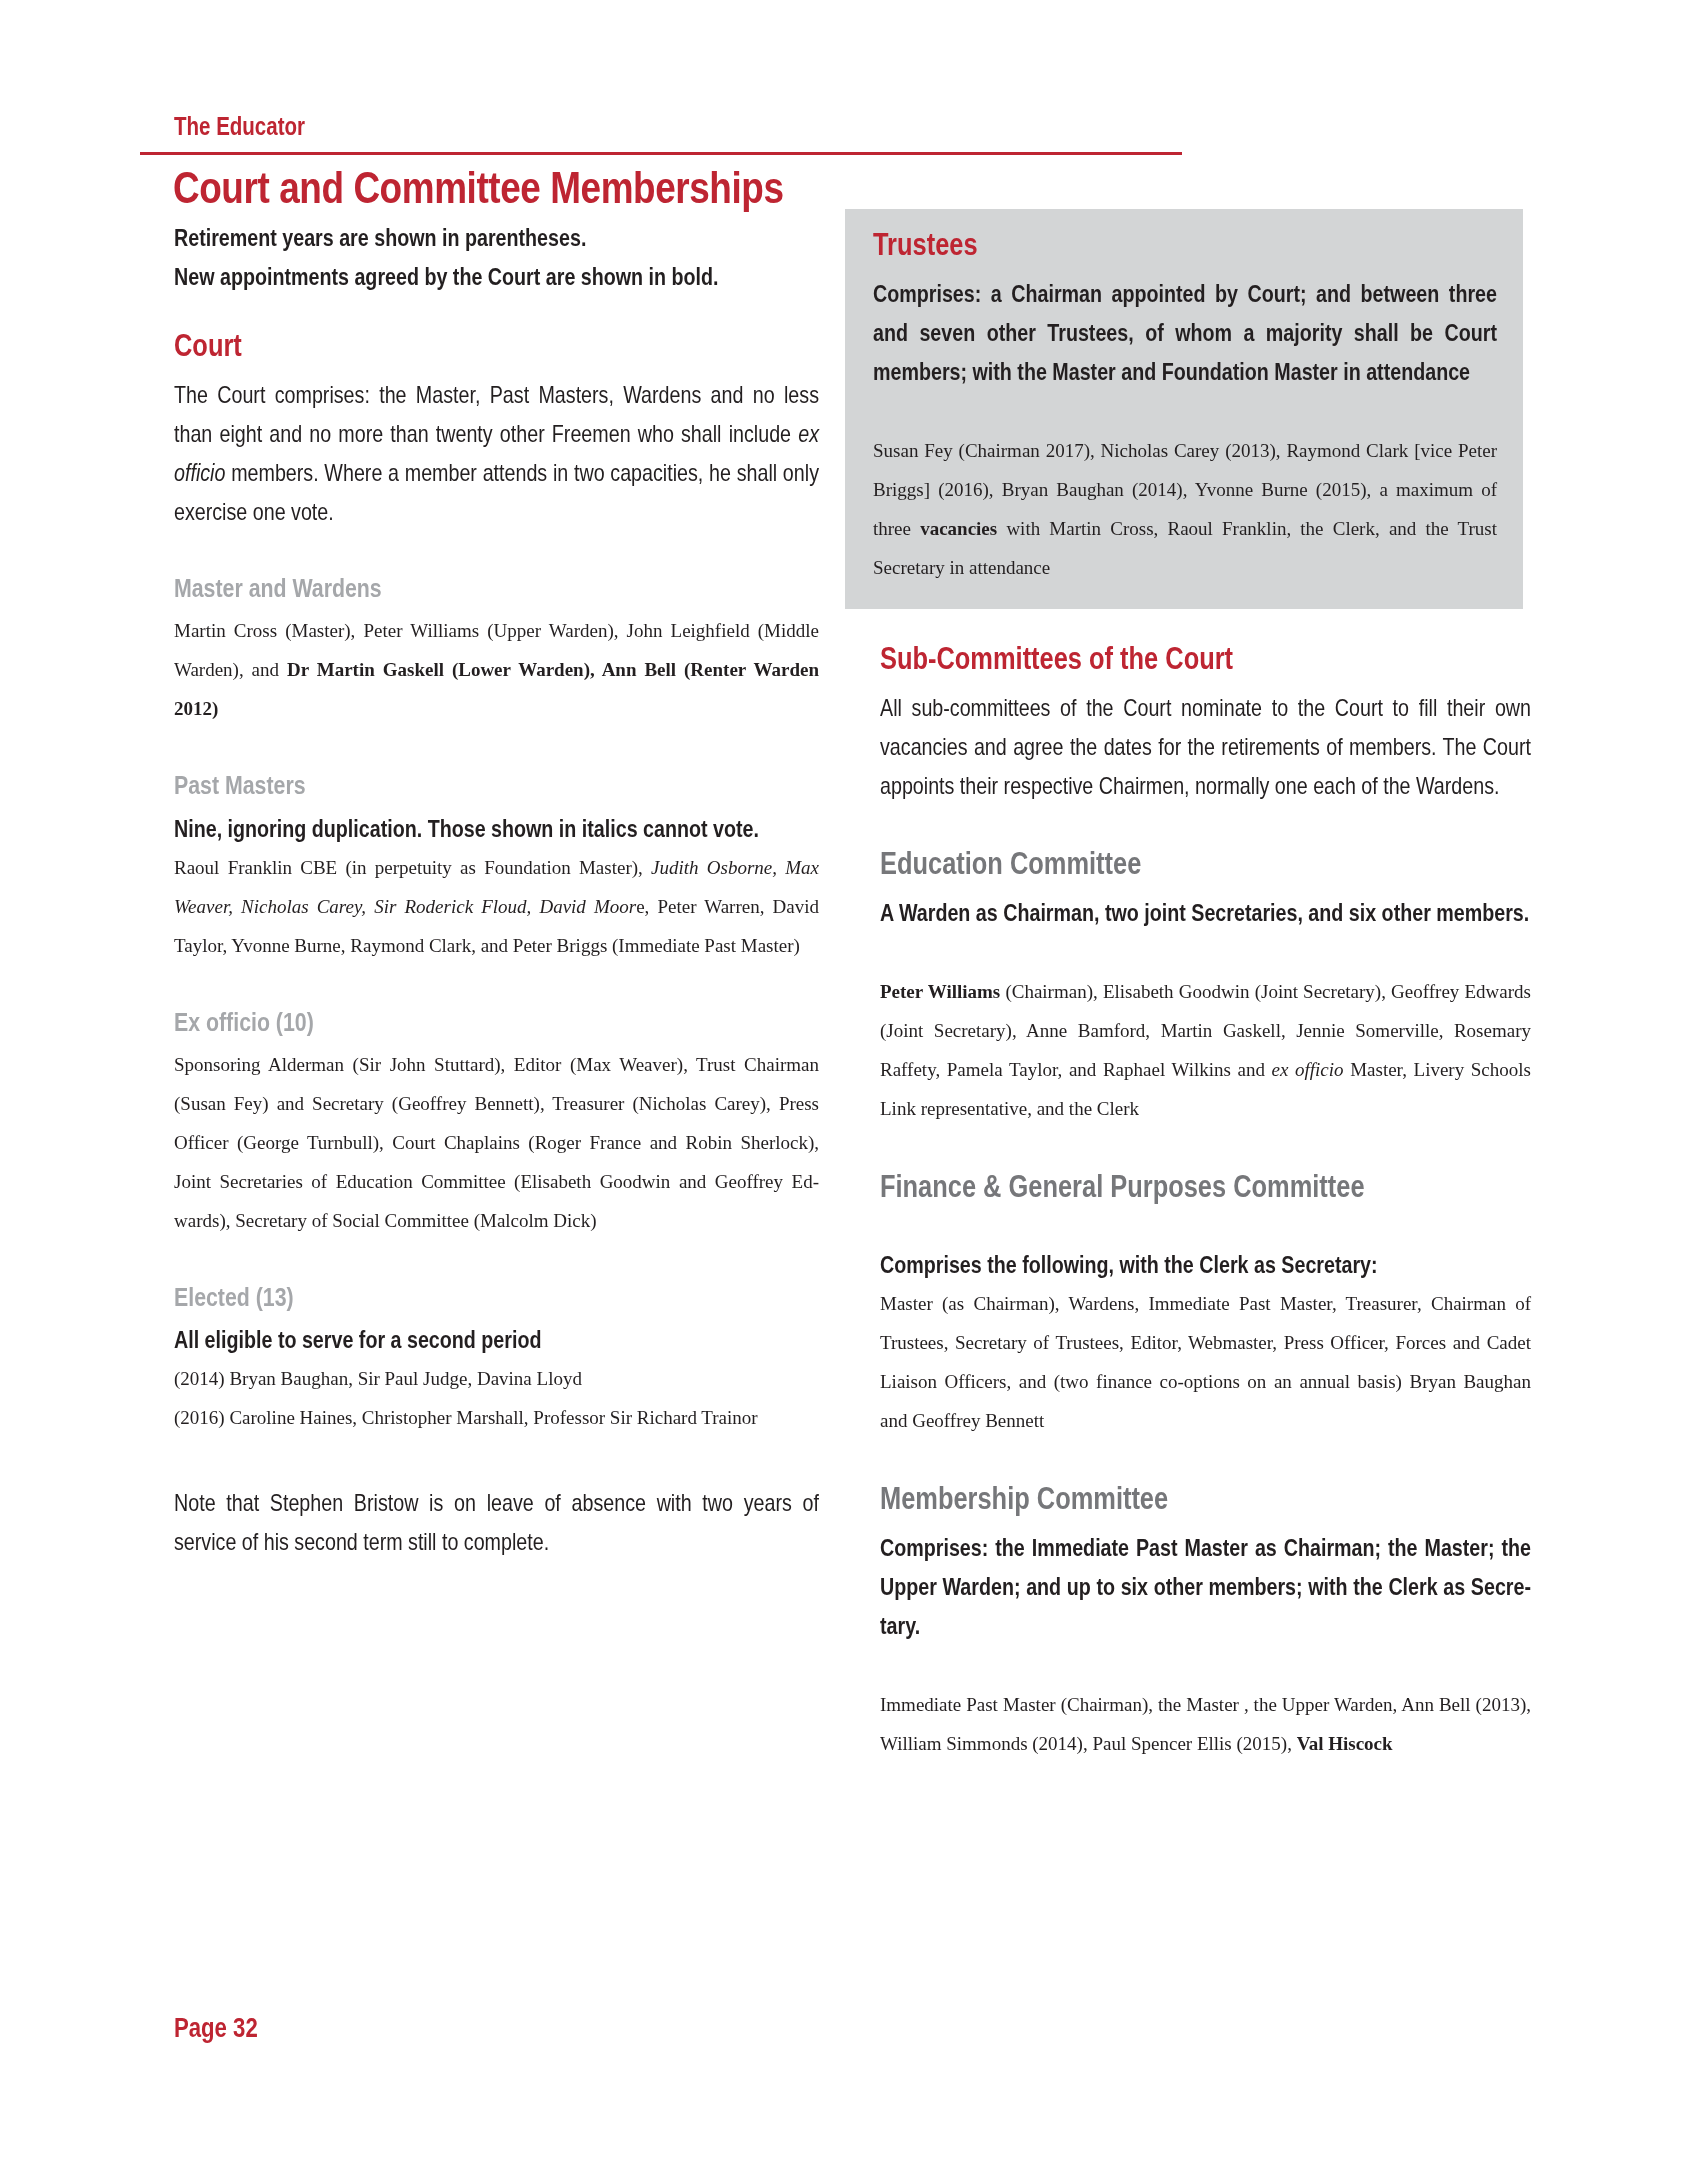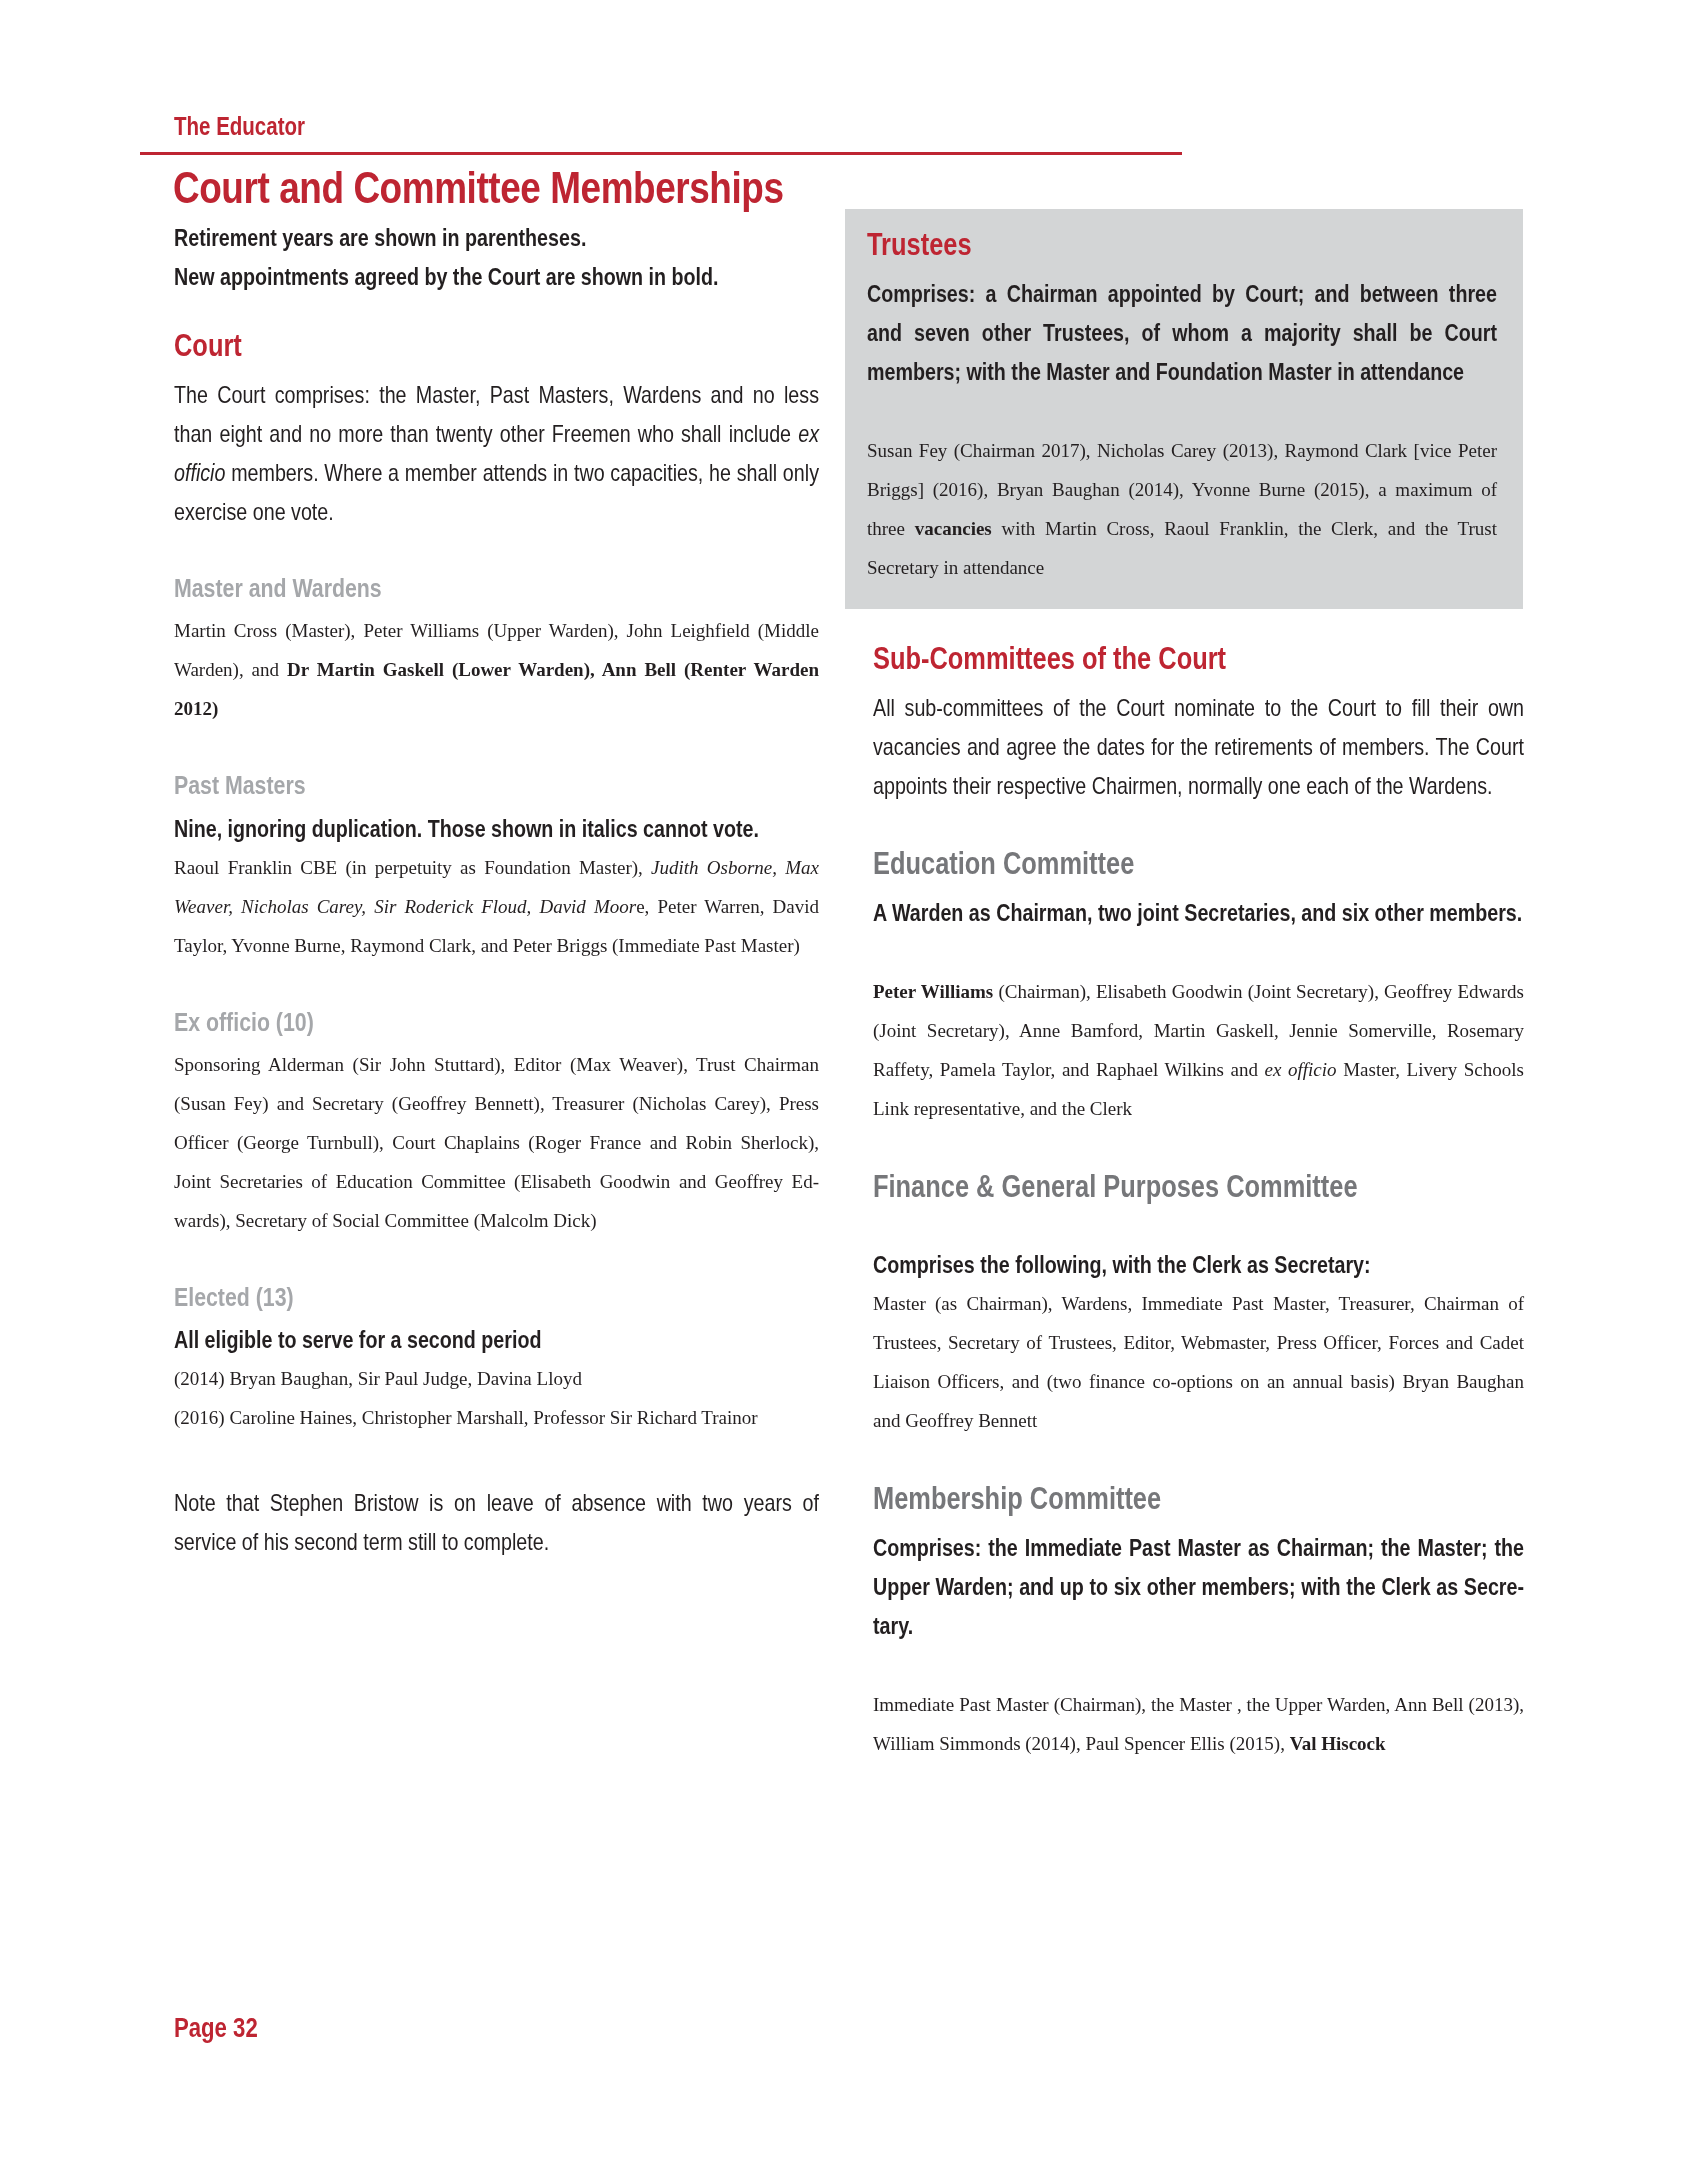--- a/index.html
+++ b/index.html
@@ -60,24 +60,24 @@
   .h-gray {
     font-size:31px; line-height:37px; font-weight:700; color:#76777a;
     margin:40px 0 11px 0;
   }
 
   .gap-top    { margin-top:40px; }
   .note-block { margin-top:46px; }
 
   .graybox {
     background:#d3d5d6;
-    padding:13px 26px 22px 22px;
+    padding:13px 26px 22px 28px;
   }
   .graybox .h-red { margin-top:3.7px; }
-  .col-right > .indent { margin-left:28px; width:651px; }
+  .col-right > .indent { margin-left:35px; width:651px; }
 
   .pagenum {
     position:absolute; left:174px; top:2013px;
     font-size:27px; font-weight:700; color:#be2532;
   }
 </style>
 </head>
 <body>
 
 <div class="page">

